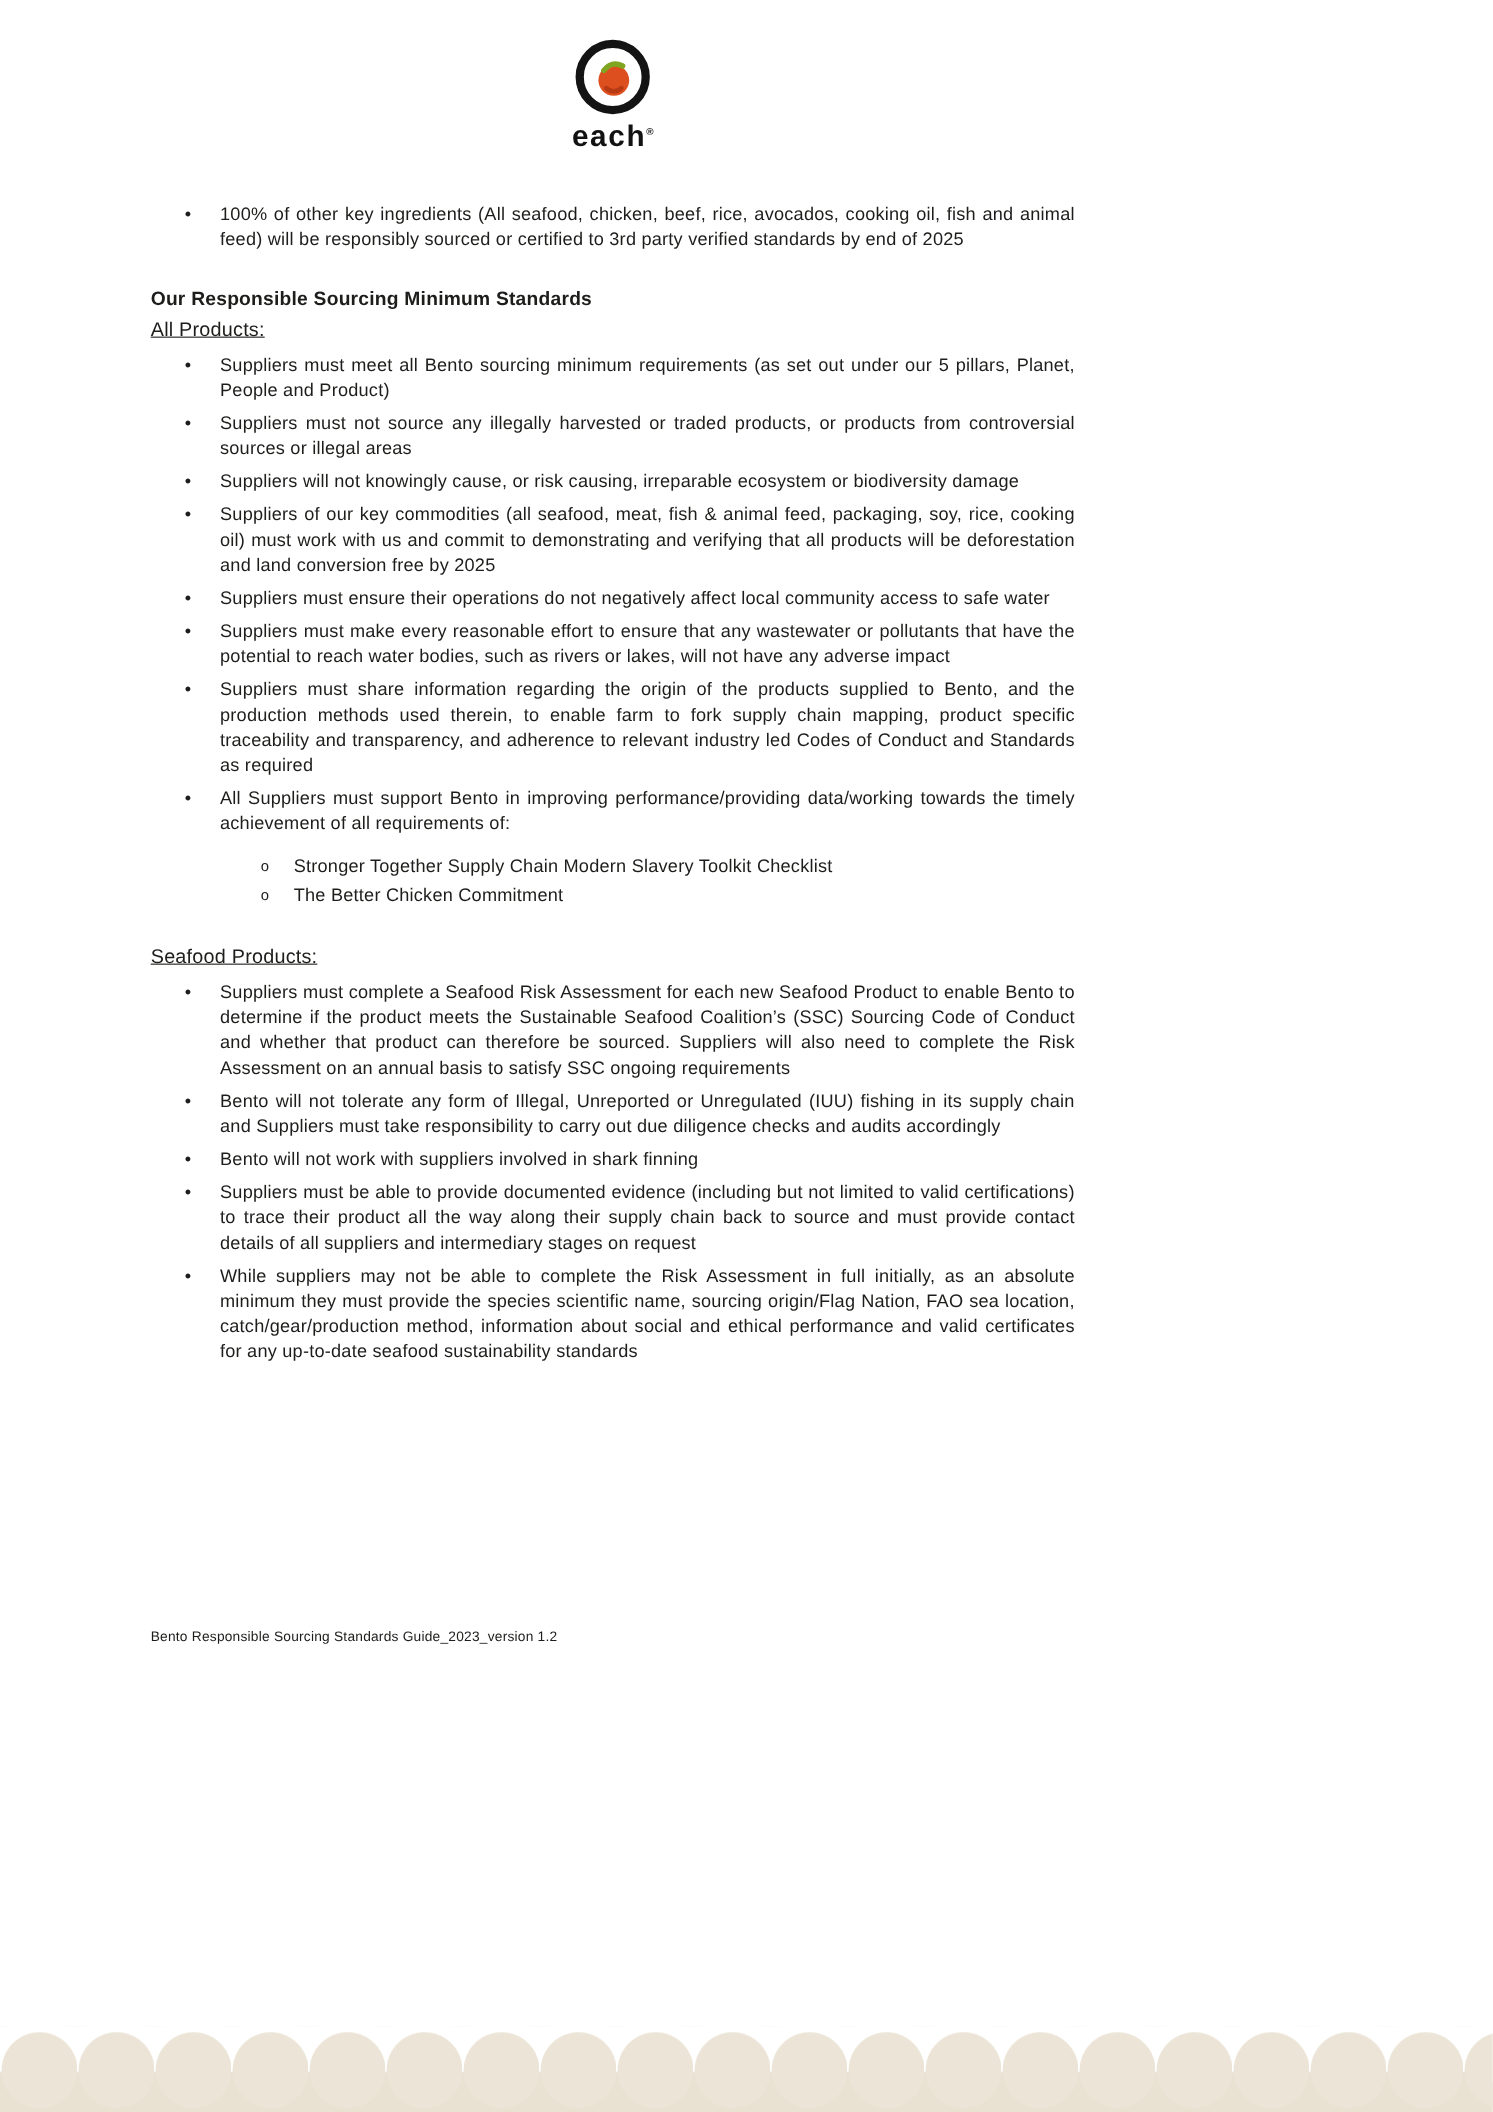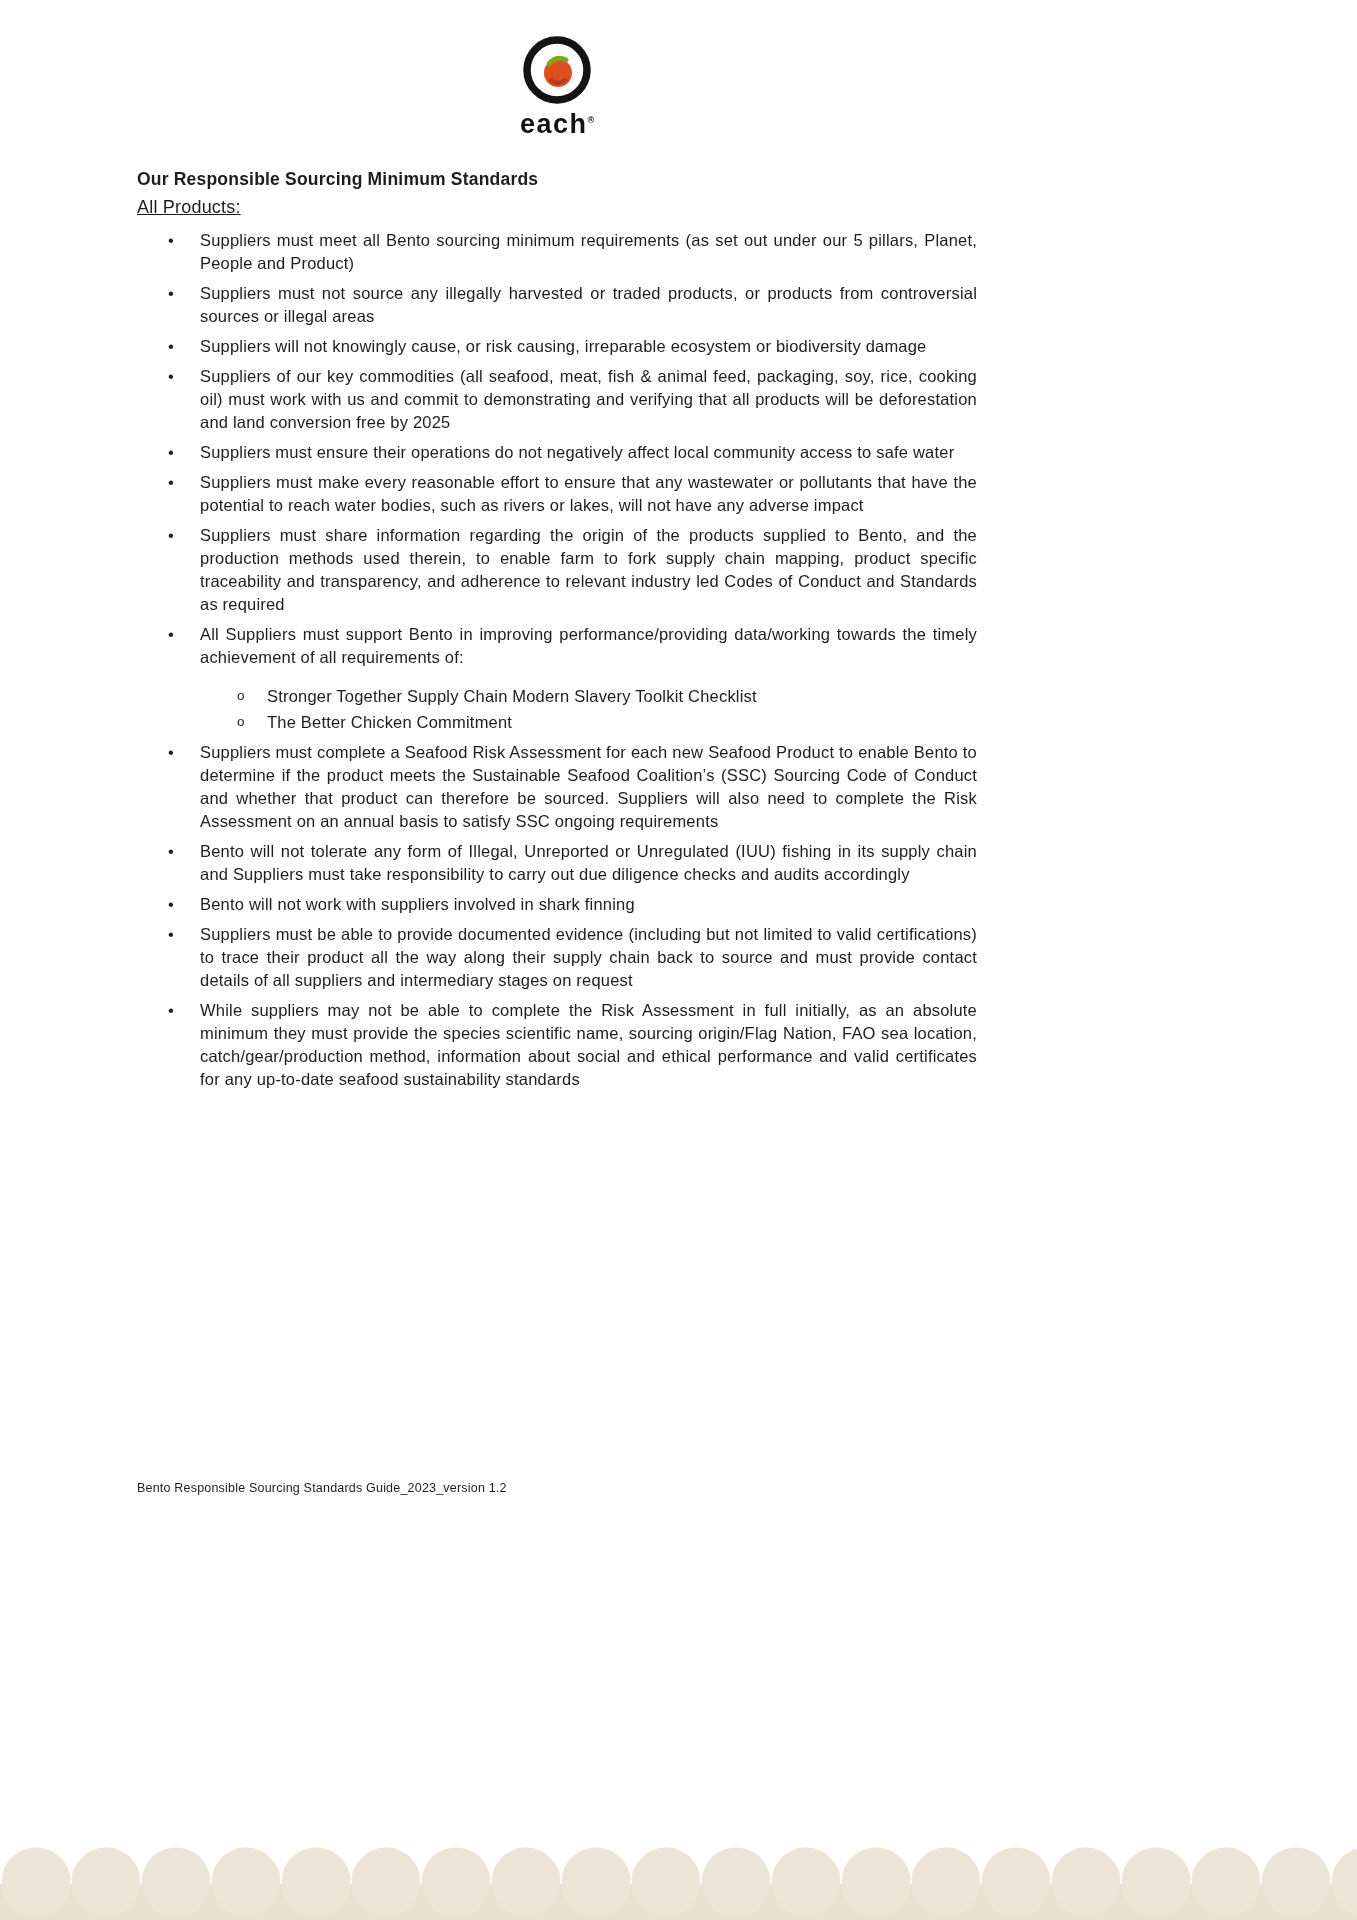--- a/index.html
+++ b/index.html
@@ -109,20 +109,23 @@
   <div class="logo-wrap">
     <svg width="78" height="78" viewBox="0 0 78 78">
       <circle cx="39" cy="38" r="30" fill="none" stroke="#141414" stroke-width="7.5"></circle>
       <circle cx="40" cy="41" r="14" fill="#dd4f1e"></circle>
       <path d="M31 32 q7 -9 17 -4" fill="none" stroke="#7fa521" stroke-width="5" stroke-linecap="round"></path>
       <path d="M33 48 q7 6 14 0" fill="none" stroke="#b83a14" stroke-width="4" stroke-linecap="round"></path>
     </svg>
     <div class="wordmark"><span>each</span><span class="tm">®</span></div>
   </div>
 
+  <ul class="intro">
+    <li class="b1">100% of other key ingredients (All seafood, chicken, beef, rice, avocados, cooking oil, fish and animal feed) will be responsibly sourced or certified to 3rd party verified standards by end of 2025</li>
+  </ul>
 
   <div class="h-bold">Our Responsible Sourcing Minimum Standards</div>
   <div class="h-underline">All Products:</div>
 
   <ul>
     <li class="b1">Suppliers must meet all Bento sourcing minimum requirements (as set out under our 5 pillars, Planet, People and Product)</li>
     <li class="b1">Suppliers must not source any illegally harvested or traded products, or products from controversial sources or illegal areas</li>
     <li class="b1">Suppliers will not knowingly cause, or risk causing, irreparable ecosystem or biodiversity damage</li>
     <li class="b1">Suppliers of our key commodities (all seafood, meat, fish &amp; animal feed, packaging, soy, rice, cooking oil) must work with us and commit to demonstrating and verifying that all products will be deforestation and land conversion free by 2025</li>
     <li class="b1">Suppliers must ensure their operations do not negatively affect local community access to safe water</li>
@@ -130,20 +133,21 @@
     <li class="b1">Suppliers must share information regarding the origin of the products supplied to Bento, and the production methods used therein, to enable farm to fork supply chain mapping, product specific traceability and transparency, and adherence to relevant industry led Codes of Conduct and Standards as required</li>
     <li class="b1">
       <span>All Suppliers must support Bento in improving performance/providing data/working towards the timely achievement of all requirements of:</span>
       <ul class="sub">
         <li class="b2">Stronger Together Supply Chain Modern Slavery Toolkit Checklist</li>
         <li class="b2">The Better Chicken Commitment</li>
       </ul>
     </li>
   </ul>
 
+  <div class="h-underline seafood">Seafood Products:</div>
   <ul>
     <li class="b1">Suppliers must complete a Seafood Risk Assessment for each new Seafood Product to enable Bento to determine if the product meets the Sustainable Seafood Coalition’s (SSC) Sourcing Code of Conduct and whether that product can therefore be sourced. Suppliers will also need to complete the Risk Assessment on an annual basis to satisfy SSC ongoing requirements</li>
     <li class="b1">Bento will not tolerate any form of Illegal, Unreported or Unregulated (IUU) fishing in its supply chain and Suppliers must take responsibility to carry out due diligence checks and audits accordingly</li>
     <li class="b1">Bento will not work with suppliers involved in shark finning</li>
     <li class="b1">Suppliers must be able to provide documented evidence (including but not limited to valid certifications) to trace their product all the way along their supply chain back to source and must provide contact details of all suppliers and intermediary stages on request</li>
     <li class="b1">While suppliers may not be able to complete the Risk Assessment in full initially, as an absolute minimum they must provide the species scientific name, sourcing origin/Flag Nation, FAO sea location, catch/gear/production method, information about social and ethical performance and valid certificates for any up-to-date seafood sustainability standards</li>
   </ul>
 
 </div>
 

